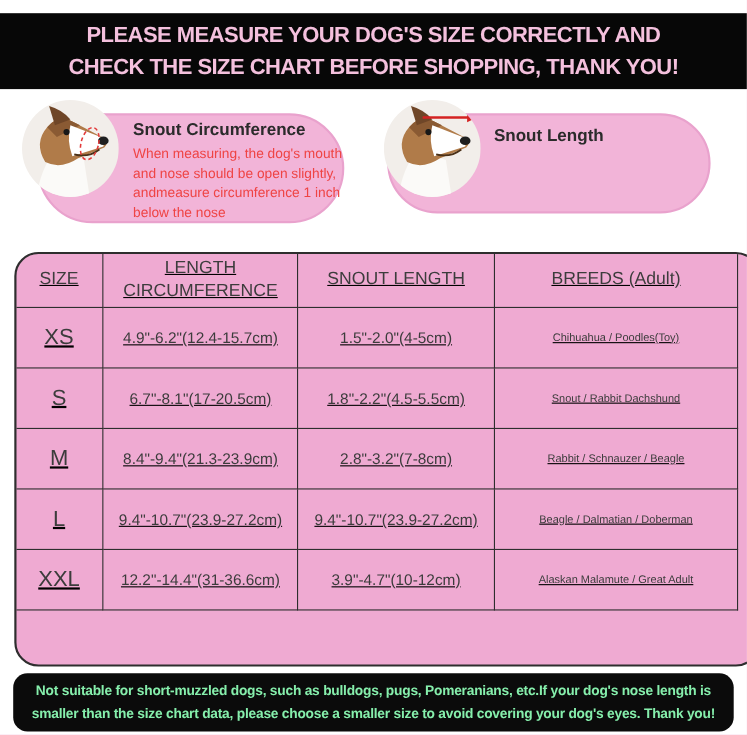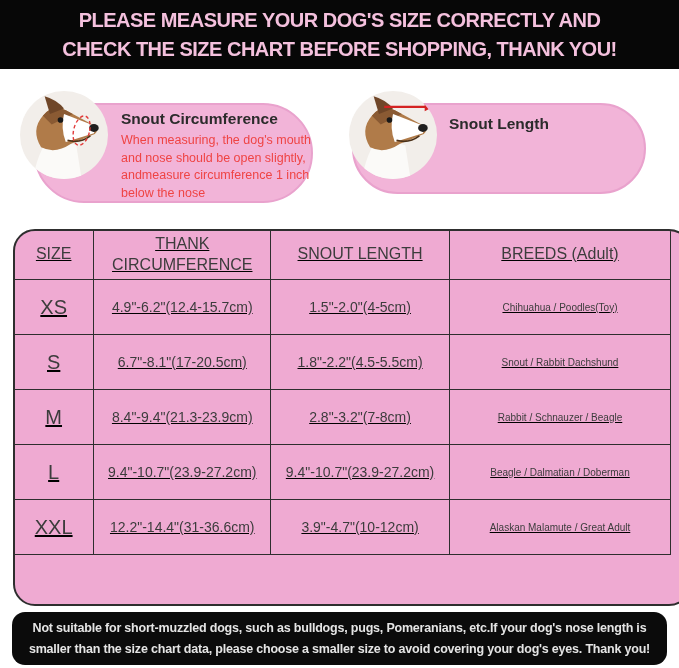--- a/index.html
+++ b/index.html
@@ -1,21 +1,21 @@
 <!DOCTYPE html>
 <html><head>
 <meta charset="utf-8">
 <style>
   html,body{margin:0;padding:0;}
   body{
     width:679px;height:668px;position:relative;background:#ffffff;
     font-family:"Liberation Sans", sans-serif;overflow:hidden;
   }
   .banner{
-    position:absolute;left:0;top:0;width:679px;height:69px;background:#070707;
+    position:absolute;left:0;top:12px;width:679px;height:69px;background:#070707;
     color:#f4c0dd;font-weight:700;font-size:20px;letter-spacing:-0.5px;line-height:1.45;
     display:flex;align-items:center;justify-content:center;text-align:center;white-space:pre-line;
   }
   .pill{
     position:absolute;background:#f2b4d8;border:2px solid #e9a2cd;box-sizing:border-box;
   }
   .pill-1{left:34px;top:103px;width:279px;height:100px;border-radius:50px;}
   .pill-2{left:352px;top:103px;width:294px;height:91px;border-radius:46px;}
   .photo{position:absolute;width:88px;height:88px;}
   .photo-1{left:20px;top:91px;}
@@ -38,21 +38,21 @@
   }
   th{font-size:16px;font-weight:400;white-space:pre-line;line-height:1.3;}
   thead tr{height:50px;}
   tbody tr{height:55px;}
   .col-size{width:80px;}.col-circ{width:176px;}.col-len{width:178px;}.col-breed{width:220px;}
   td.size-cell{font-size:20px;}
   td.data-cell{font-size:14px;}
   td.breed-cell{font-size:10px;}
   .footer-note{
     position:absolute;left:12px;top:612px;width:655px;height:53px;background:#0b0b0b;
-    border-radius:13px;color:#e5e5e5;font-weight:700;font-size:12.5px;letter-spacing:-0.2px;
+    border-radius:13px;color:#86efac;font-weight:700;font-size:12.5px;letter-spacing:-0.2px;
     line-height:1.65;display:flex;align-items:center;justify-content:center;text-align:center;
     white-space:pre-line;box-sizing:border-box;padding:0 8px;
   }
 </style>
 </head>
 <body>
 
 <div class="banner">PLEASE MEASURE YOUR DOG'S SIZE CORRECTLY AND
 CHECK THE SIZE CHART BEFORE SHOPPING, THANK YOU!</div>
 
@@ -119,21 +119,21 @@
   <table>
     <colgroup>
       <col class="col-size">
         <col class="col-circ">
         <col class="col-len">
         <col class="col-breed">
     </colgroup>
     <thead>
       <tr>
         <th>SIZE</th>
-        <th>THANK
+        <th>LENGTH
 CIRCUMFERENCE</th>
         <th>SNOUT LENGTH</th>
         <th>BREEDS  (Adult)</th>
       </tr>
     </thead>
     <tbody>
       <tr>
         <td class="size-cell">XS</td>
         <td class="data-cell">4.9"-6.2"(12.4-15.7cm)</td>
         <td class="data-cell">1.5"-2.0"(4-5cm)</td>

